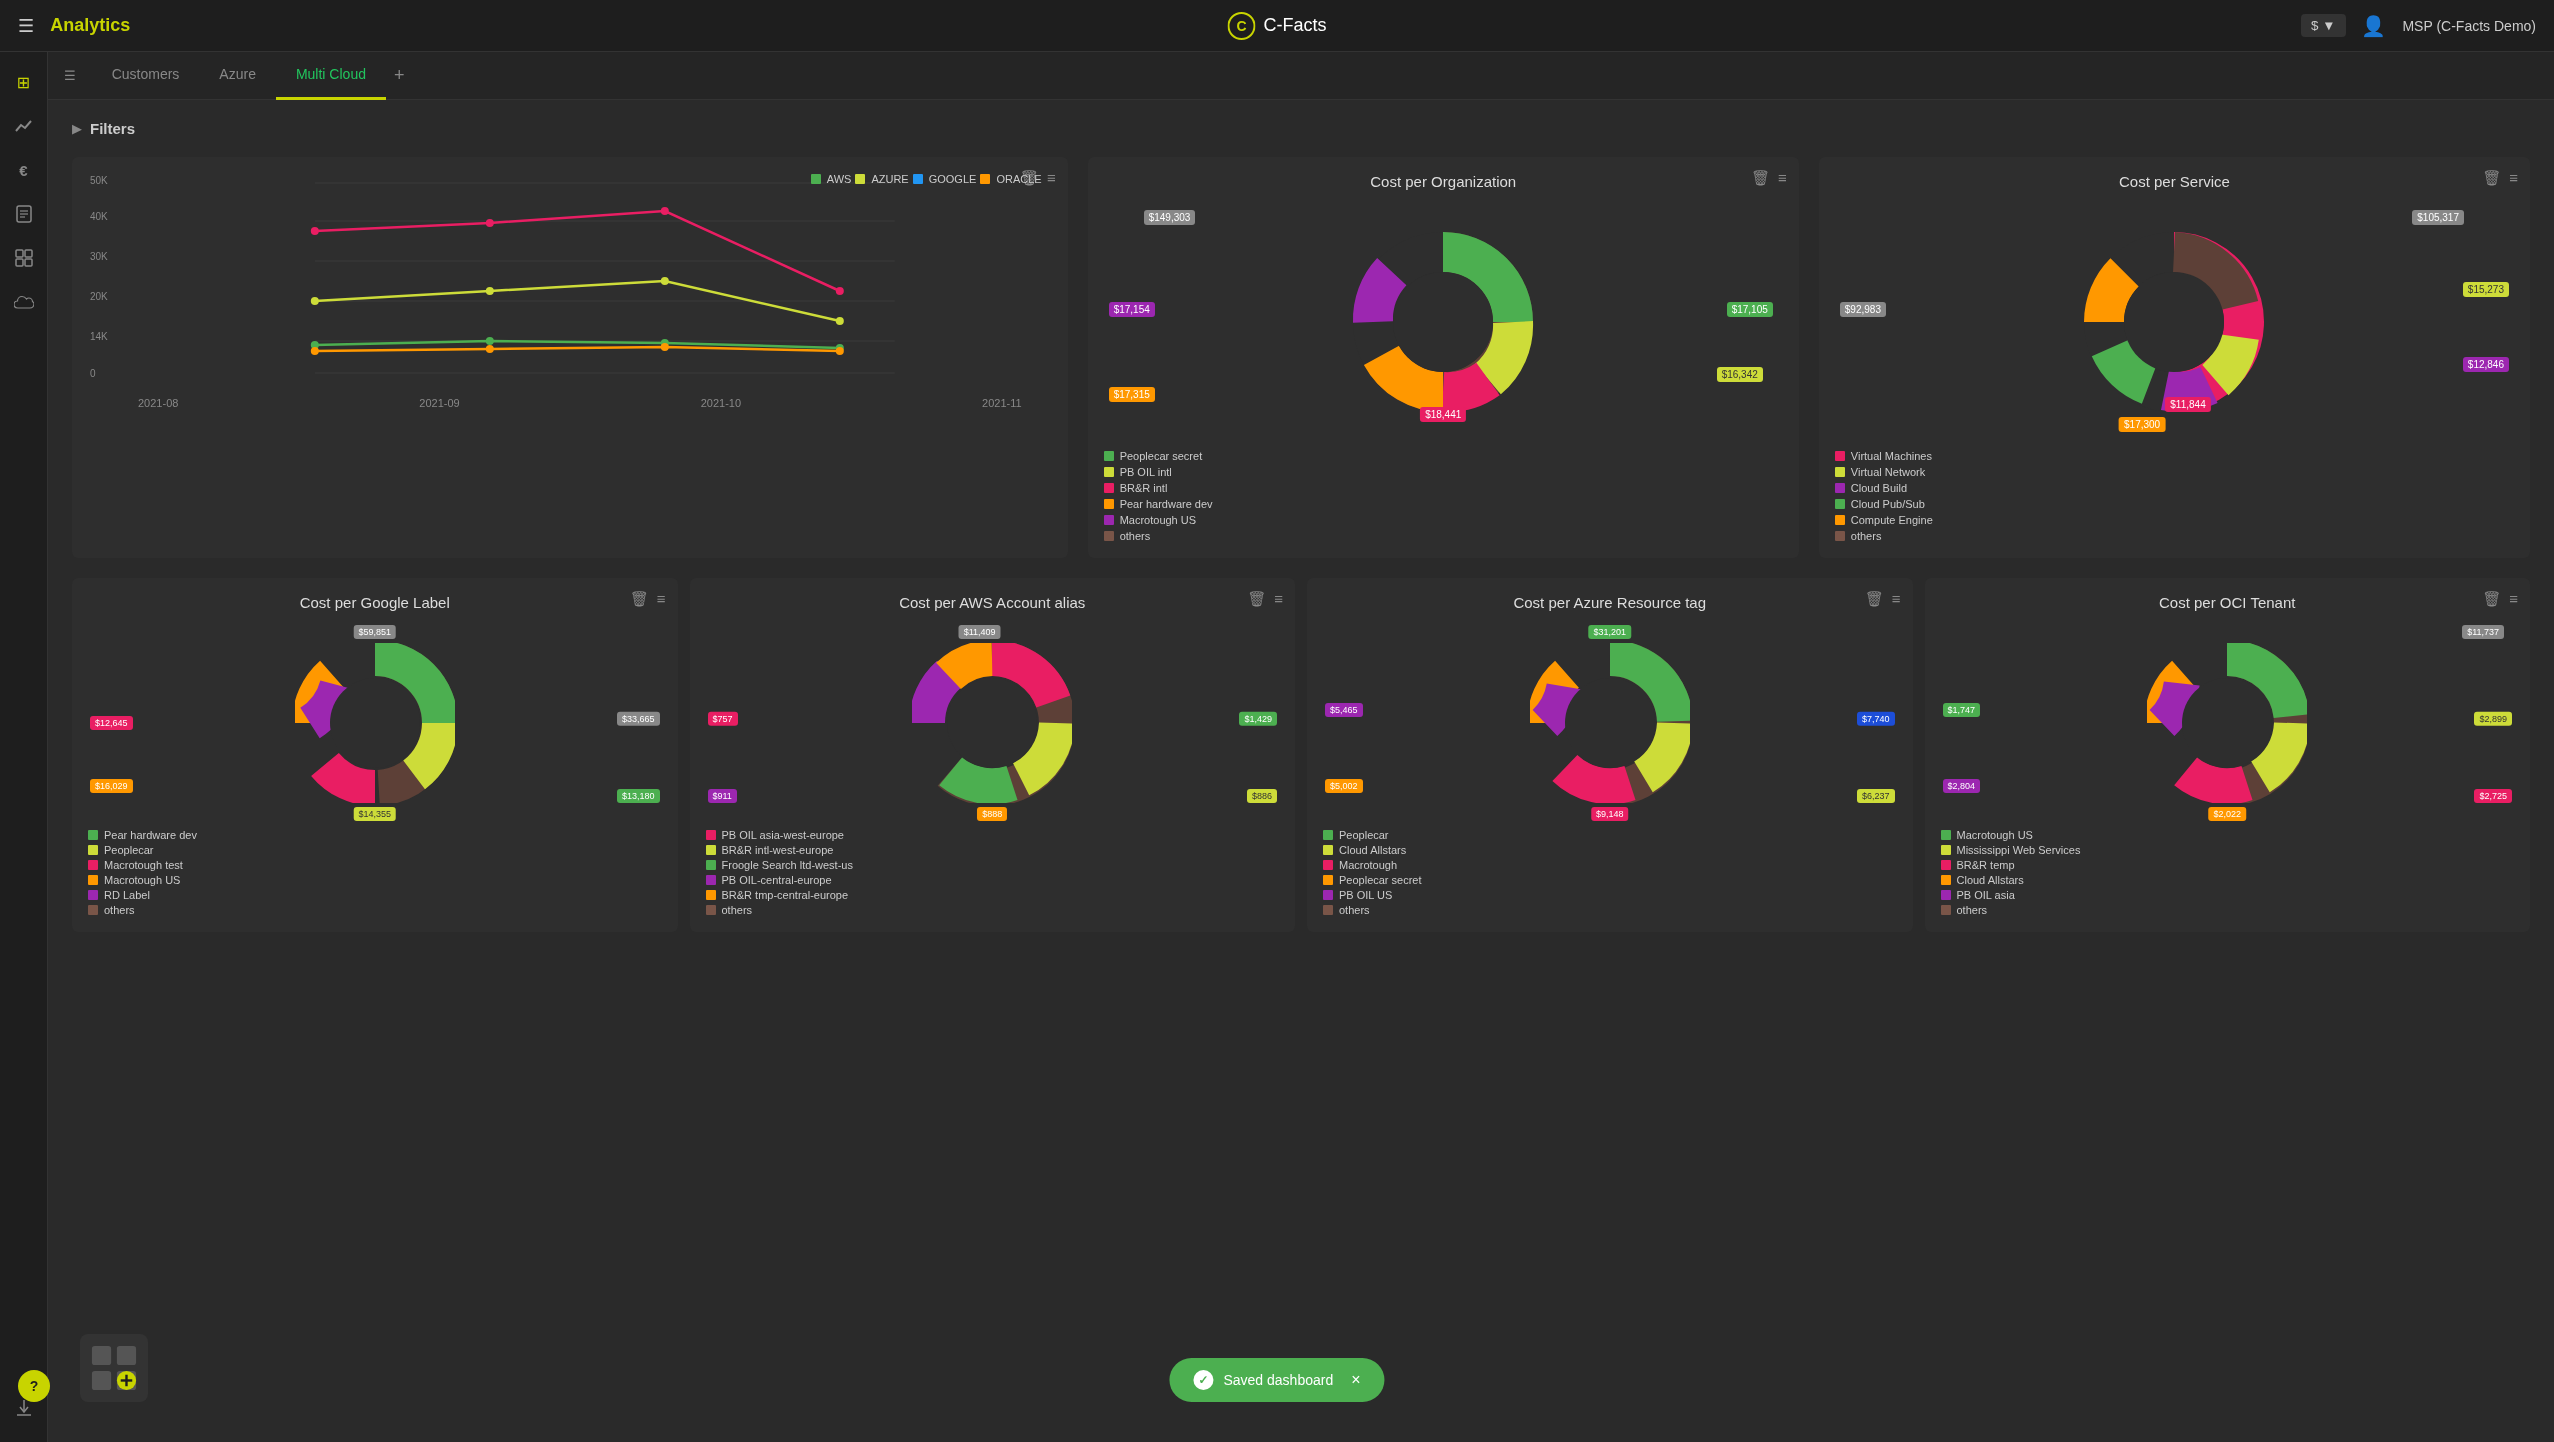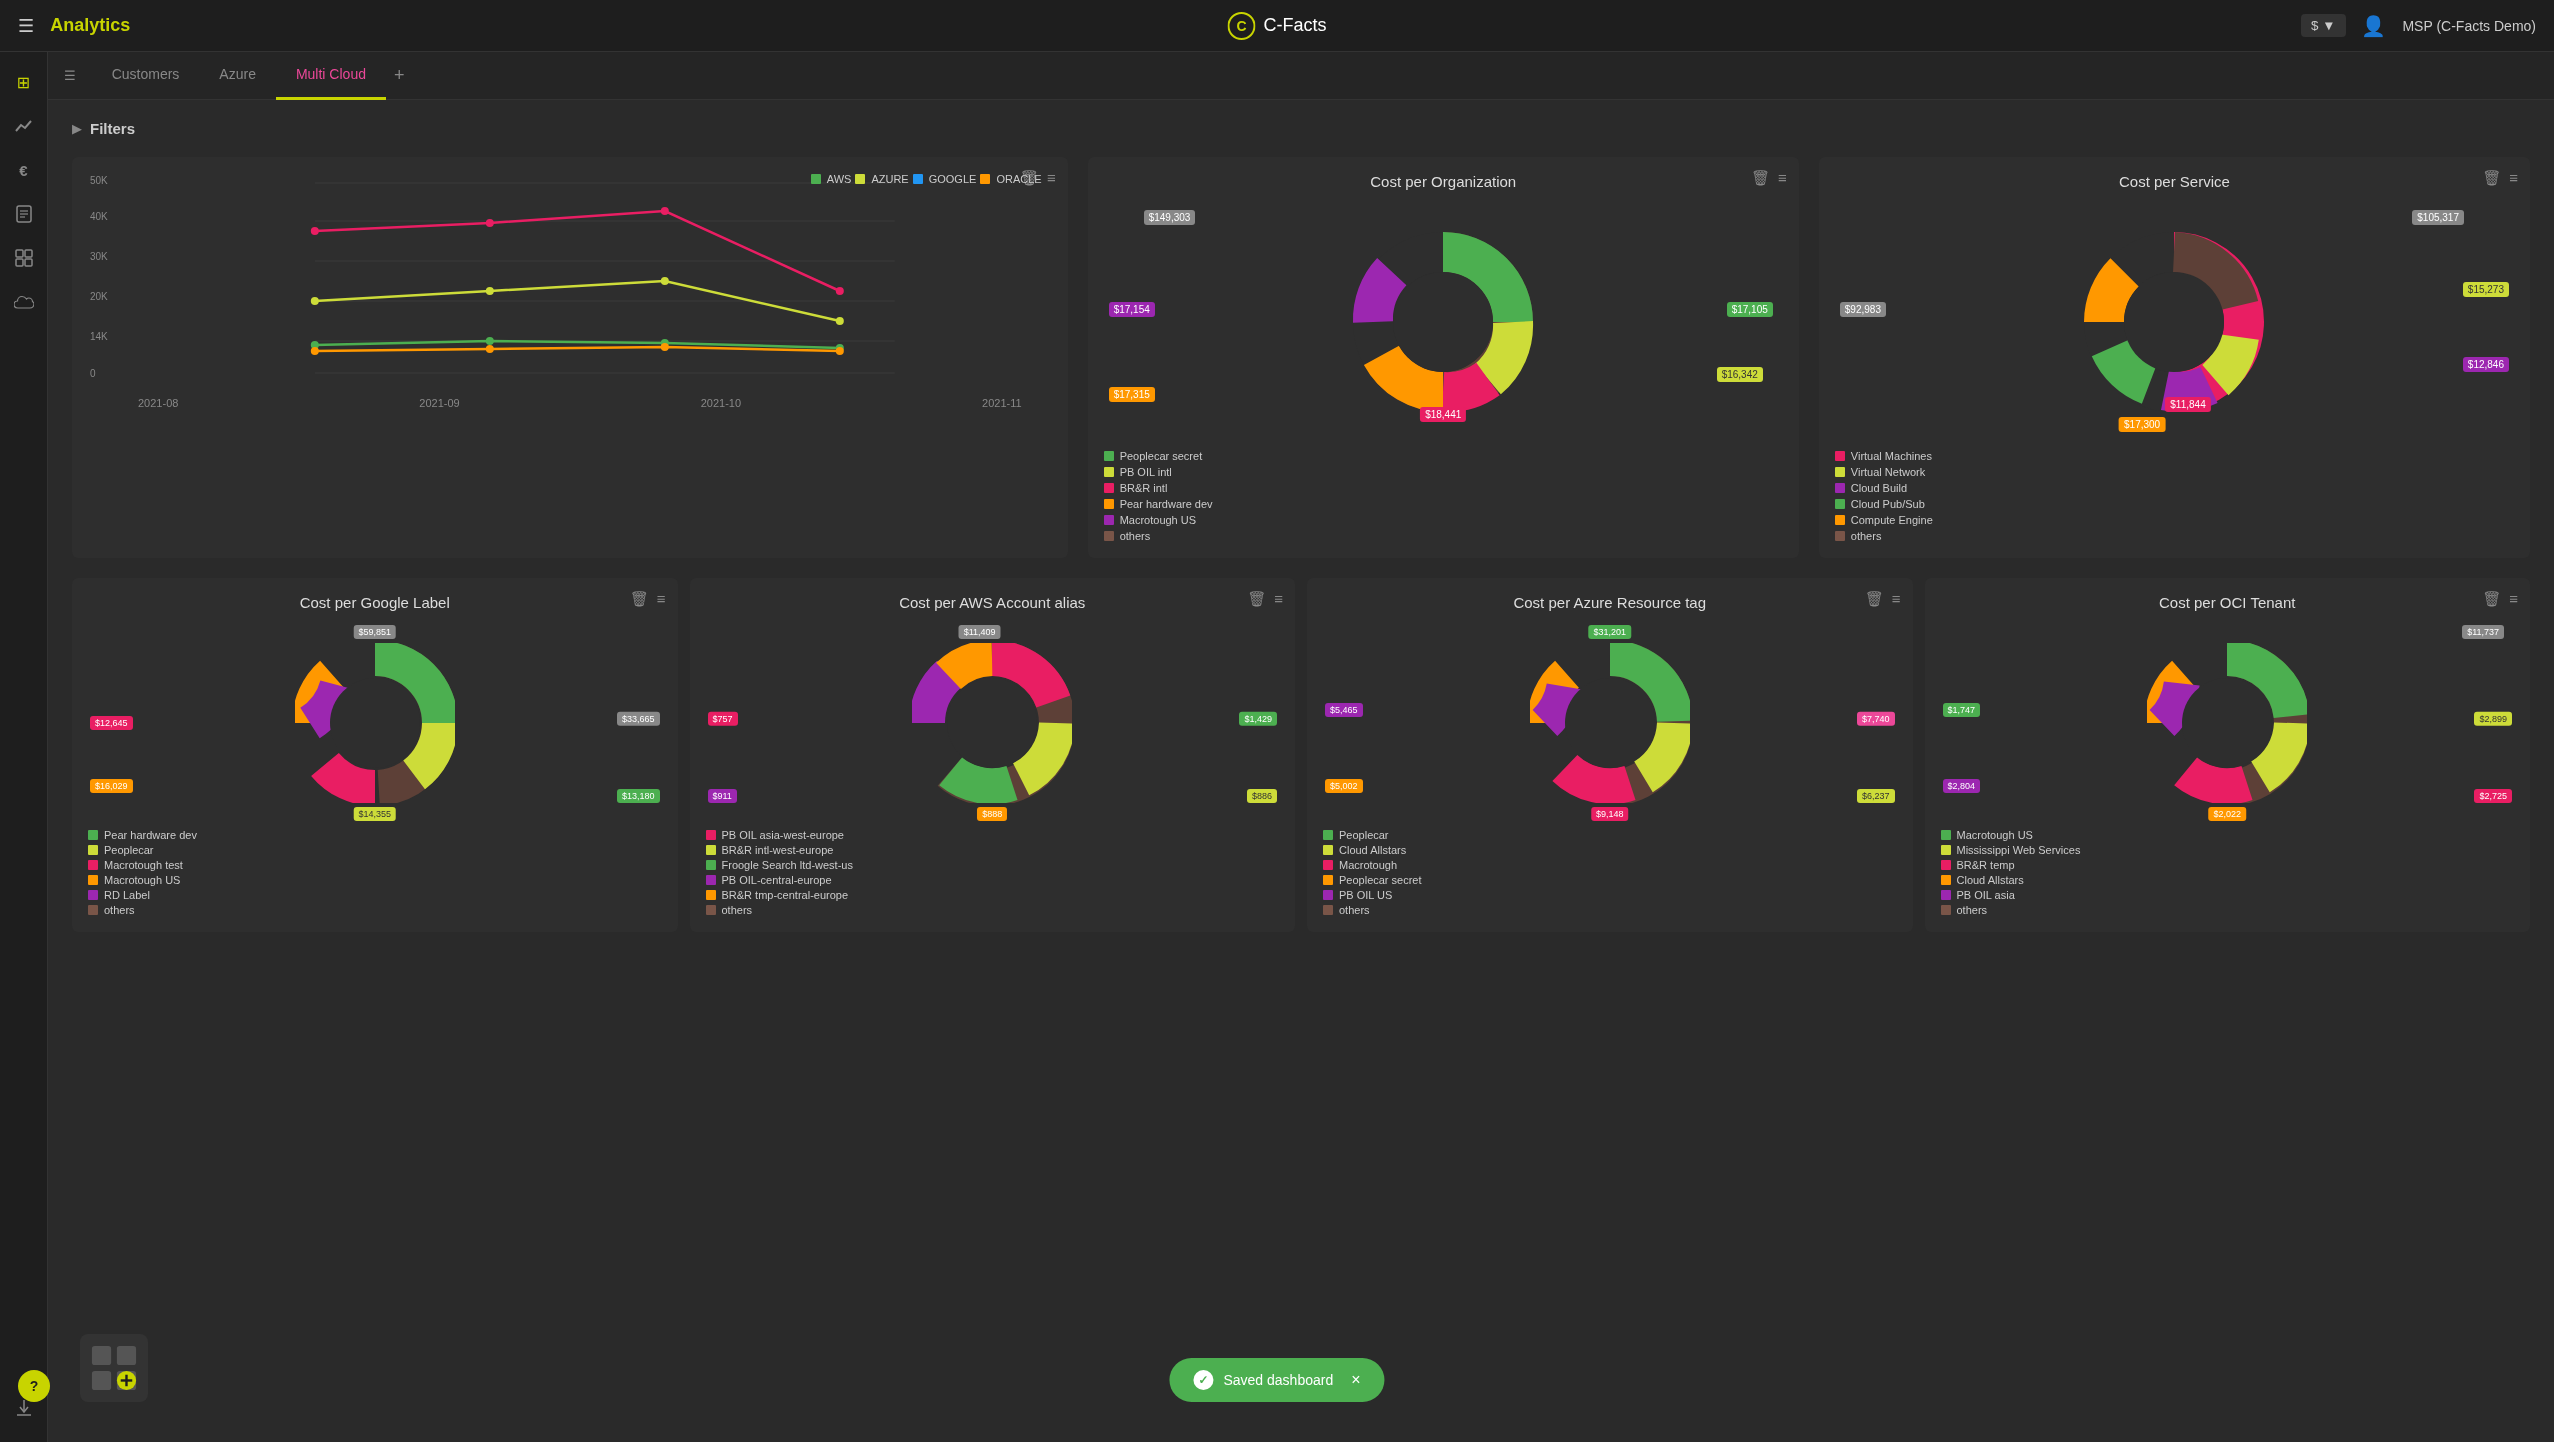--- a/index.html
+++ b/index.html
@@ -66,21 +66,21 @@
     .tab {
       padding: 0 20px;
       height: 48px;
       display: flex;
       align-items: center;
       cursor: pointer;
       color: #888;
       font-size: 14px;
       border-bottom: 3px solid transparent;
     }
-    .tab.active { color: #ec4899; border-bottom-color: #c8d400; justify-content: flex-end; }
+    .tab.active { color: #22c55e; border-bottom-color: #c8d400; justify-content: flex-end; }
     .tab-add { color: #888; font-size: 18px; cursor: pointer; padding: 0 8px; }
 
     
     .main-content {
       position: absolute;
       top: 100px;
       left: 48px;
       right: 0;
       bottom: 0;
       padding: 20px 24px;
@@ -652,21 +652,21 @@
           <path d="M145,80 A65,65 0 0,1 100,140" fill="none" stroke="#cddc39" stroke-width="36" stroke-dasharray="65 345"></path>
 
           <path d="M100,140 A65,65 0 0,1 15,80" fill="none" stroke="#e91e63" stroke-width="36" stroke-dasharray="70 340"></path>
 
           <path d="M15,80 A65,65 0 0,1 80,15" fill="none" stroke="#ff9800" stroke-width="36" stroke-dasharray="55 355"></path>
 
           <path d="M15,80 A65,65 0 0,0 35,40" fill="none" stroke="#9c27b0" stroke-width="36" stroke-dasharray="42 368"></path>
           <circle cx="80" cy="80" r="45" fill="#2e2e2e"></circle>
         </svg>
         <div class="value-label" style="top:2px;right:50%;transform:translateX(50%);background:#4caf50;font-size:9px;">$31,201</div>
-        <div class="value-label" style="top:50%;right:2px;transform:translateY(-80%);background:#ec4899;font-size:9px;">$7,740</div>
+        <div class="value-label" style="top:50%;right:2px;transform:translateY(-80%);background:#1d4ed8;font-size:9px;">$7,740</div>
         <div class="value-label" style="bottom:20px;right:2px;background:#cddc39;color:#333;font-size:9px;">$6,237</div>
         <div class="value-label" style="bottom:2px;left:50%;transform:translateX(-50%);background:#e91e63;font-size:9px;">$9,148</div>
         <div class="value-label" style="bottom:30px;left:2px;background:#ff9800;font-size:9px;">$5,002</div>
         <div class="value-label" style="top:40%;left:2px;background:#9c27b0;font-size:9px;">$5,465</div>
       </div>
       <div style="display:flex;flex-direction:column;gap:3px;margin-top:6px;">
         <div class="legend-item">
             <div class="legend-dot" style="background:#4caf50"></div>
             <span>Peoplecar</span>
           </div>

